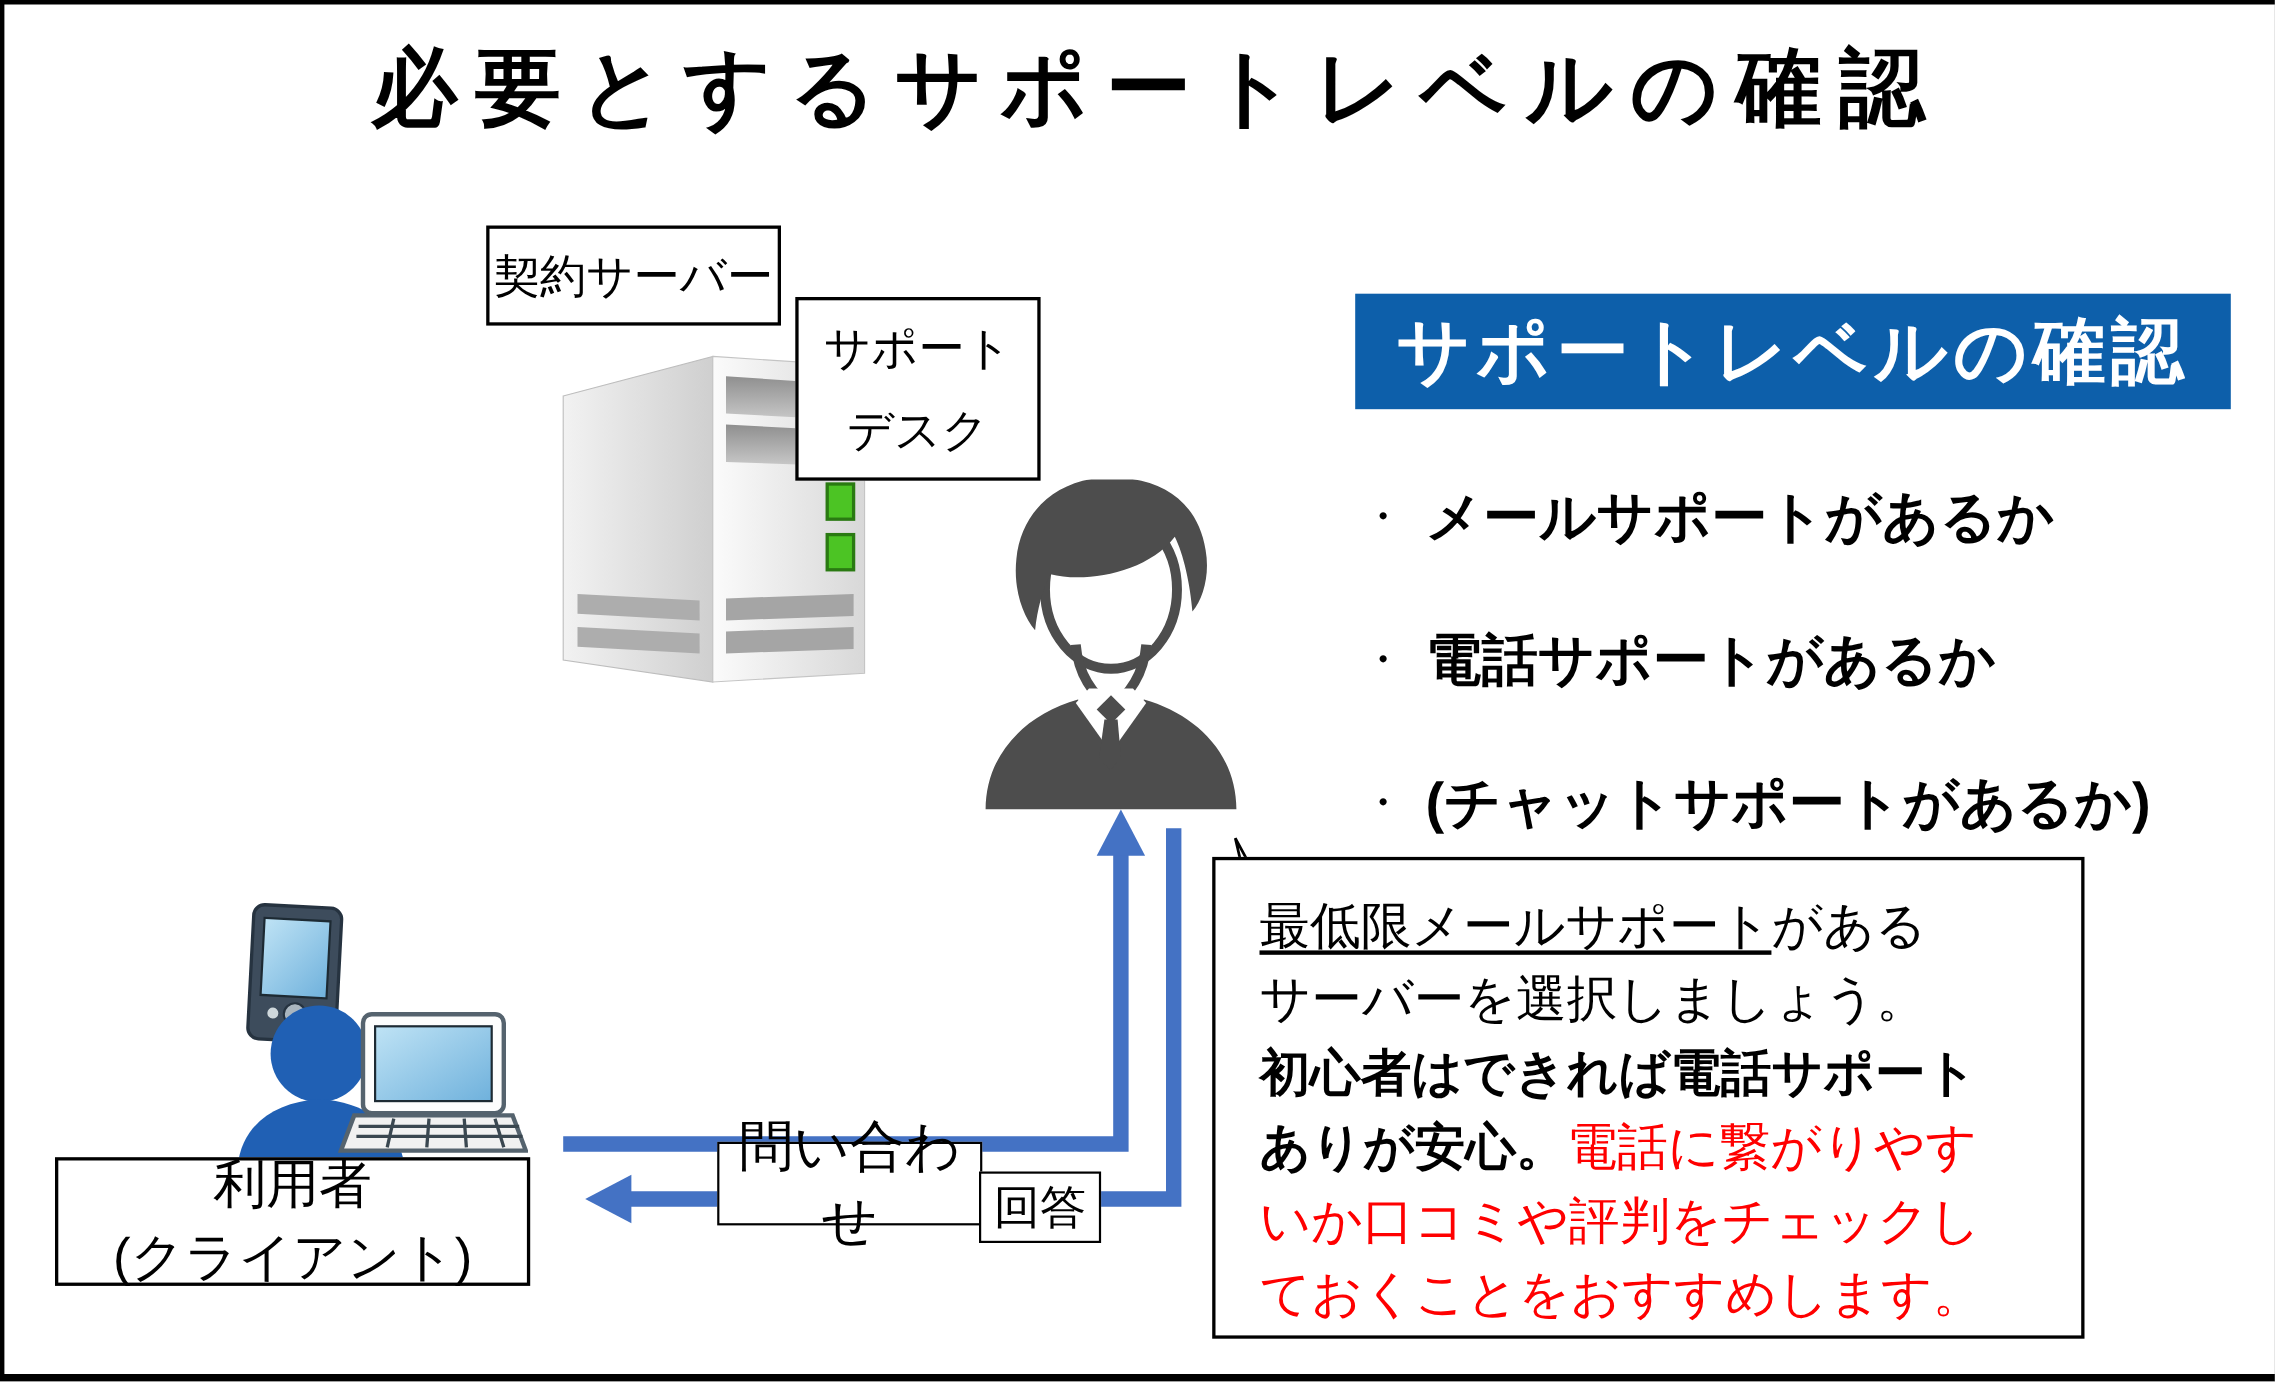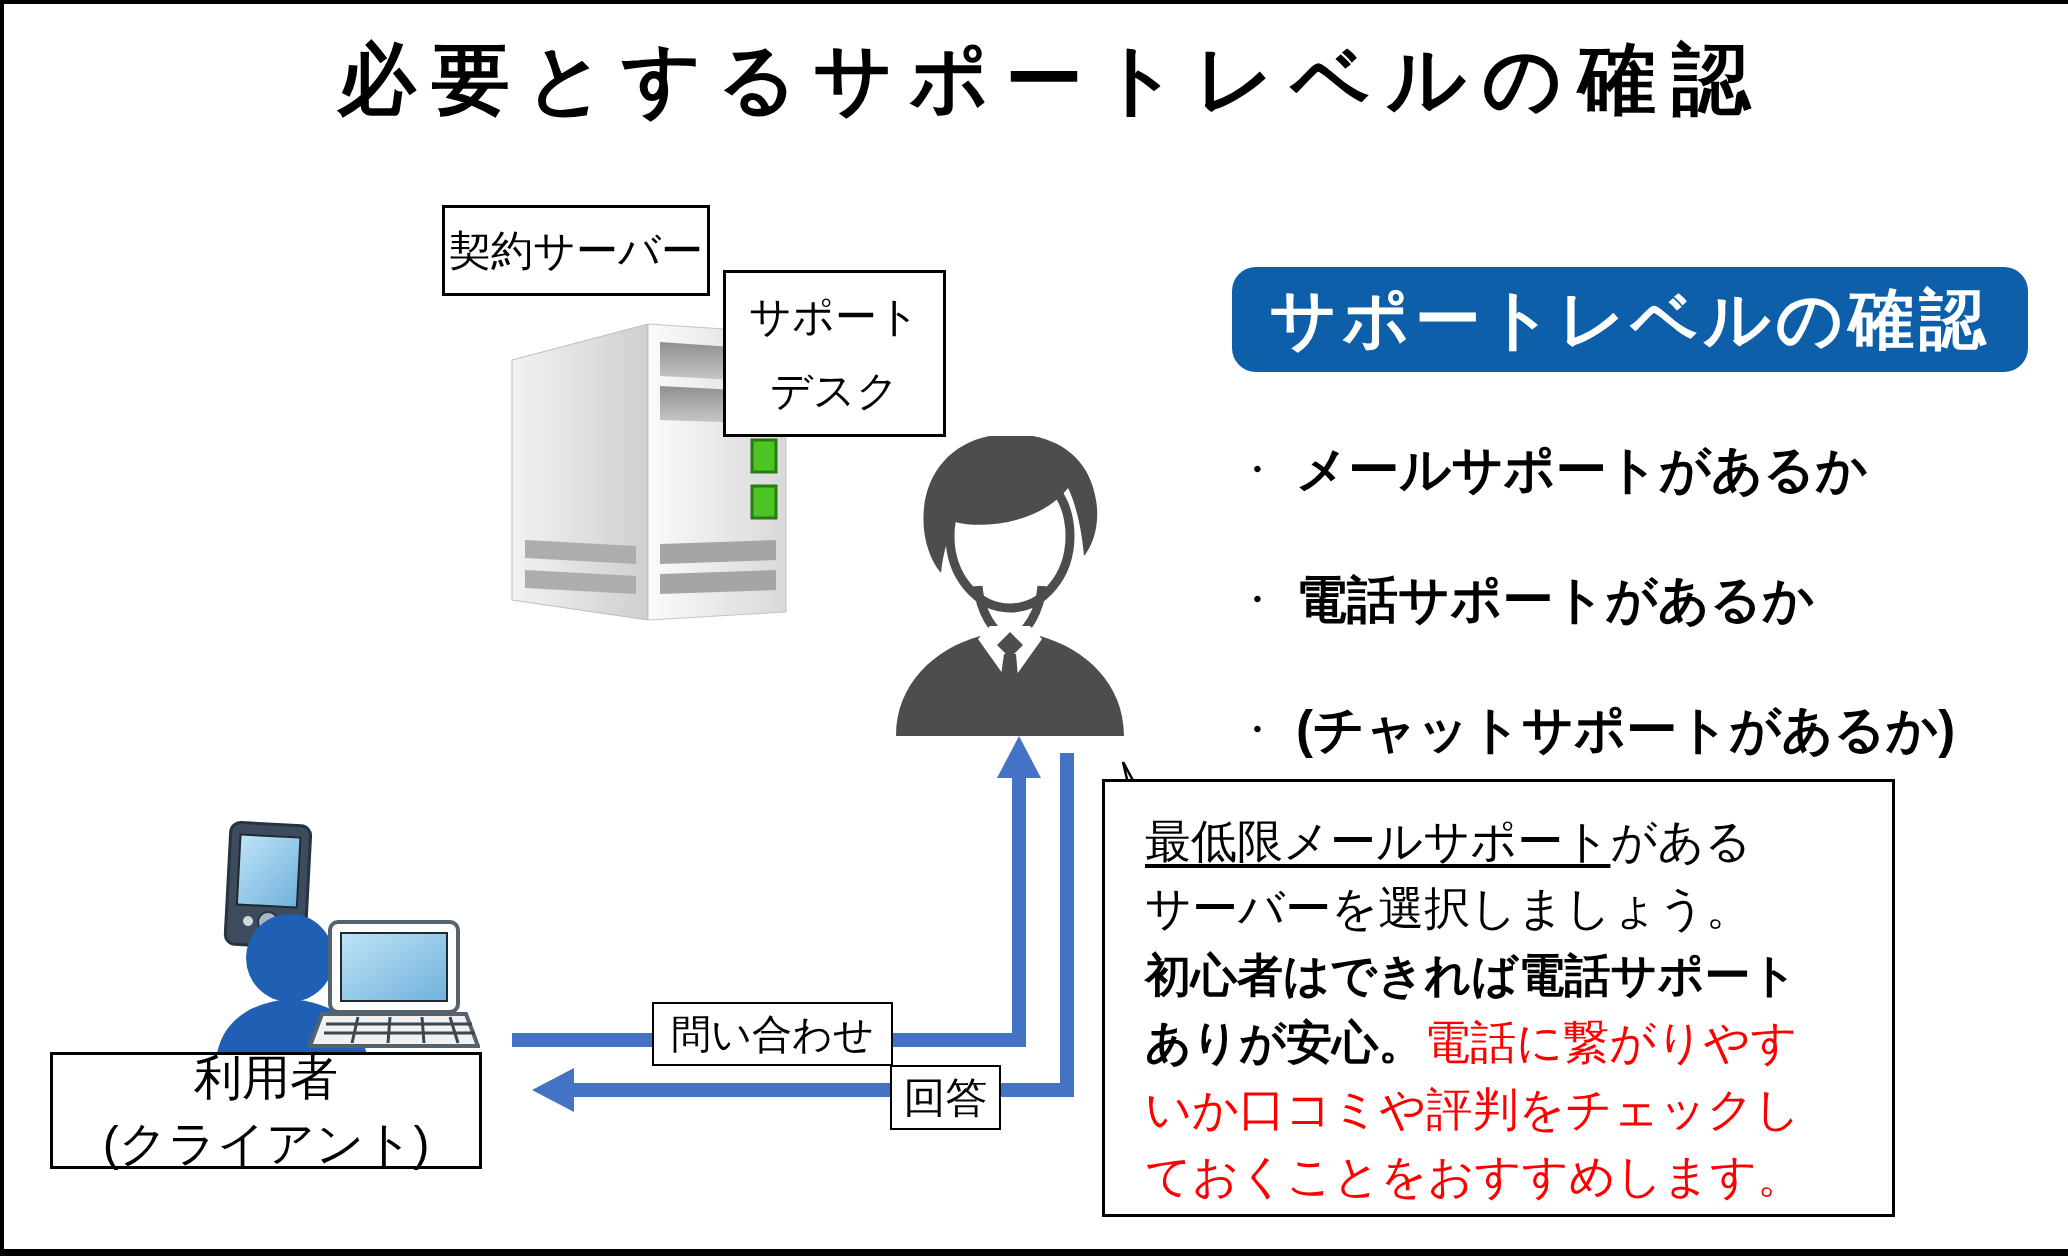--- a/index.html
+++ b/index.html
@@ -17,26 +17,26 @@
     left:0;top:28px;width:100%;text-align:center;
     font-size:78px;font-weight:bold;letter-spacing:16px;color:#000;z-index:5;
   }
   .labelbox{
     background:#fff;border:3px solid #000;color:#000;text-align:center;z-index:10;
     display:flex;flex-direction:column;justify-content:center;align-items:center;
   }
   .server-label{left:442px;top:205px;width:268px;height:91px;font-size:42px;}
   .desk-label{left:723px;top:270px;width:223px;height:167px;font-size:42px;line-height:74px;}
   .user-label{left:50px;top:1052px;width:432px;height:117px;font-size:48px;line-height:66px;}
-  .inquiry-label{left:652px;top:1002px;width:241px;height:64px;font-size:40px;border-width:2px;}
+  .inquiry-label{left:652px;top:1038px;width:241px;height:76px;font-size:50px;border-width:2px;}
   .answer-label{left:890px;top:1065px;width:111px;height:65px;font-size:42px;border-width:2px;}
   .heading-bar{
     left:1232px;top:267px;width:796px;height:105px;background:#0D5FAA;z-index:5;
     color:#fff;font-size:66px;font-weight:bold;letter-spacing:5px;
-    display:flex;align-items:center;justify-content:center;white-space:nowrap;border-radius:24px;
+    display:flex;align-items:center;justify-content:center;white-space:nowrap;
   }
   .checklist{left:1240px;top:440px;width:810px;z-index:5;}
   .bullet-item{display:flex;align-items:center;height:60px;margin-bottom:70px;}
   .bdot{font-size:34px;font-weight:bold;width:56px;color:#000;}
   .btext{font-size:51px;font-weight:bold;color:#000;white-space:nowrap;}
   .note-box{
     left:1102px;top:779px;width:793px;height:438px;background:#fff;
     border:3px solid #000;z-index:10;color:#000;
     padding:26px 14px 0 40px;font-size:46px;line-height:67px;white-space:nowrap;
   }

